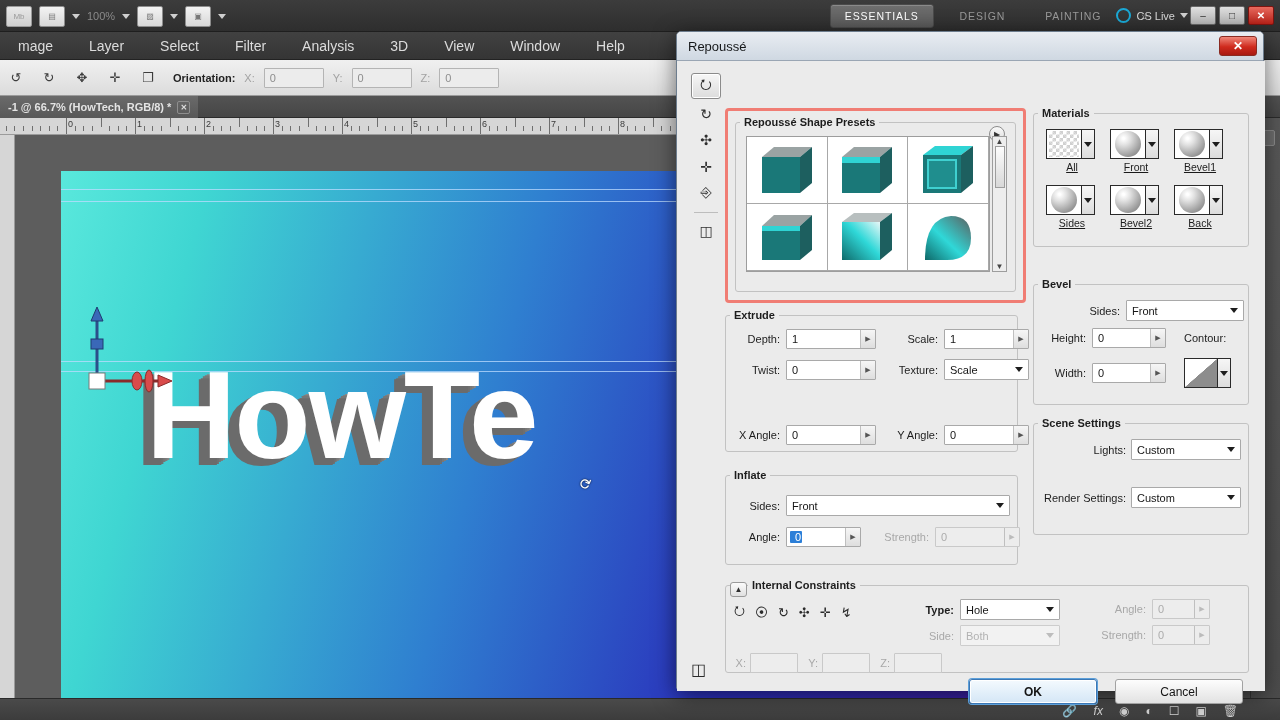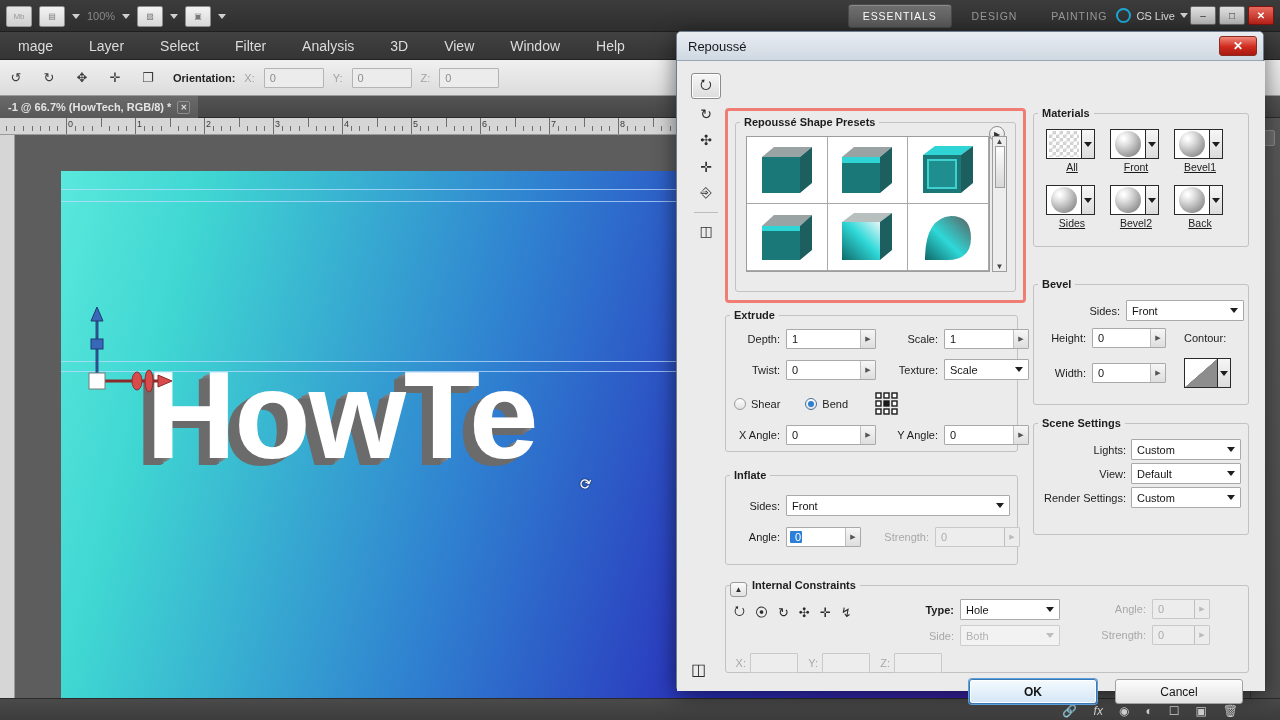--- a/index.html
+++ b/index.html
@@ -15,21 +15,21 @@
     background:linear-gradient(#3c3c3c,#2e2e2e);border-bottom:1px solid #1f1f1f;}
   .tool-opts{position:absolute;left:0;top:0;height:32px;display:flex;align-items:center;gap:7px;padding-left:6px;}
   .btn-sq{width:26px;height:21px;border:1px solid #8d8d8d;border-radius:2px;
     background:linear-gradient(#f3f3f3,#d8d8d8);display:flex;align-items:center;justify-content:center;
     font-size:8px;color:#777;}
   .mb-btn{width:26px;height:21px;border:1px solid #9a9a9a;border-radius:2px;background:linear-gradient(#e8e8e8,#cfcfcf);
     display:flex;align-items:center;justify-content:center;font-size:8px;color:#9a9a9a;}
   .caret{width:0;height:0;border-left:4px solid transparent;border-right:4px solid transparent;
     border-top:5px solid #cfcfcf;}
   .zoomtxt{color:#8a8a8a;font-size:11px;}
-  .ws-tabs{position:absolute;right:118px;top:3px;display:flex;align-items:center;height:26px;gap:6px;}
+  .ws-tabs{position:absolute;right:118px;top:3px;display:flex;align-items:center;height:26px;gap:12px;}
   .ws-tab{padding:5px 14px;font-size:10.5px;letter-spacing:.9px;color:#9a9a9a;border-radius:3px;}
   .ws-tab.active{background:linear-gradient(#6f6f6f,#5a5a5a);color:#fff;
     box-shadow:inset 0 1px 0 #8a8a8a;border:1px solid #4a4a4a;}
   .cs-live{position:absolute;right:92px;top:8px;display:flex;align-items:center;gap:5px;color:#d8d8d8;font-size:11px;}
   .cs-ring{width:15px;height:15px;border-radius:50%;border:2.5px solid #1ba9d6;}
   .win-btns{position:absolute;right:6px;top:6px;display:flex;gap:3px;}
   .wb{width:26px;height:19px;border:1px solid #666;border-radius:2px;
     background:linear-gradient(#dfdfdf,#b6b6b6);display:flex;align-items:center;justify-content:center;
     font-size:10px;color:#333;}
   .wb.close{background:linear-gradient(#e86a5e,#b82118);border-color:#7e1410;color:#fff;font-weight:bold;}
@@ -482,39 +482,20 @@
         <span class="spin" style="width:90px;margin-left:6px">
           <span class="v">0</span>
             <span class="ar">▶</span>
         </span>
         <span class="lbl" style="width:48px;margin-left:14px">Texture:</span>
         <span class="sel-box" style="width:85px;margin-left:6px">
           <span>Scale</span>
             <span class="dn"></span>
         </span>
       </div>
-      <div class="row" style="left:8px;top:70px;">
-        <span class="radio"></span>
-        <span class="lbl" style="margin-left:5px">Shear</span>
-        <span class="radio on" style="margin-left:25px"></span>
-        <span class="lbl" style="margin-left:5px">Bend</span>
-        <svg width="26" height="26" style="margin-left:26px" viewBox="0 0 26 26">
-          <g fill="#fff" stroke="#1a1a1a" stroke-width="1.4">
-          <rect x="2" y="2" width="5" height="5"></rect>
-              <rect x="10" y="2" width="5" height="5"></rect>
-              <rect x="18" y="2" width="5" height="5"></rect>
-          <rect x="2" y="10" width="5" height="5"></rect>
-              <rect x="10" y="10" width="5" height="5" fill="#1a1a1a"></rect>
-              <rect x="18" y="10" width="5" height="5"></rect>
-          <rect x="2" y="18" width="5" height="5"></rect>
-              <rect x="10" y="18" width="5" height="5"></rect>
-              <rect x="18" y="18" width="5" height="5"></rect>
-          </g>
-          </svg>
-      </div>
       <div class="row" style="left:8px;top:104px;">
         <span class="lbl" style="width:46px">X Angle:</span>
         <span class="spin" style="width:90px;margin-left:6px">
           <span class="v">0</span>
             <span class="ar">▶</span>
         </span>
         <span class="lbl" style="width:48px;margin-left:14px">Y Angle:</span>
         <span class="spin" style="width:85px;margin-left:6px">
           <span class="v">0</span>
             <span class="ar">▶</span>
@@ -647,27 +628,20 @@
         </span>
       </div>
     </fieldset>
 
     <fieldset style="left:356px;top:356px;width:216px;height:118px;">
       <legend>Scene Settings</legend>
       <div class="row" style="left:8px;top:10px;">
         <span class="lbl" style="width:84px">Lights:</span>
         <span class="sel-box" style="width:110px;margin-left:5px">
           <span>Custom</span>
-            <span class="dn"></span>
-        </span>
-      </div>
-      <div class="row" style="left:8px;top:34px;">
-        <span class="lbl" style="width:84px">View:</span>
-        <span class="sel-box" style="width:110px;margin-left:5px">
-          <span>Default</span>
             <span class="dn"></span>
         </span>
       </div>
       <div class="row" style="left:8px;top:58px;">
         <span class="lbl" style="width:84px">Render Settings:</span>
         <span class="sel-box" style="width:110px;margin-left:5px">
           <span>Custom</span>
             <span class="dn"></span>
         </span>
       </div>

